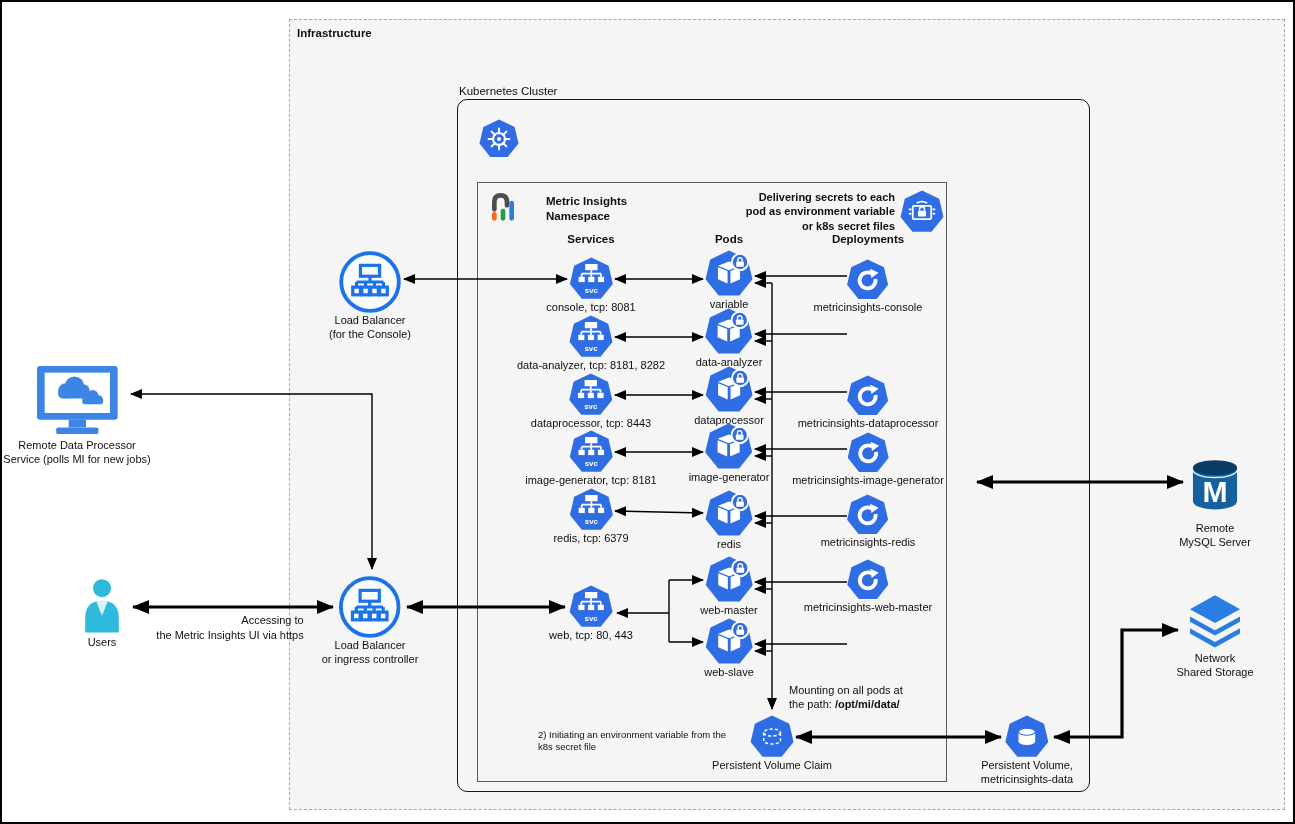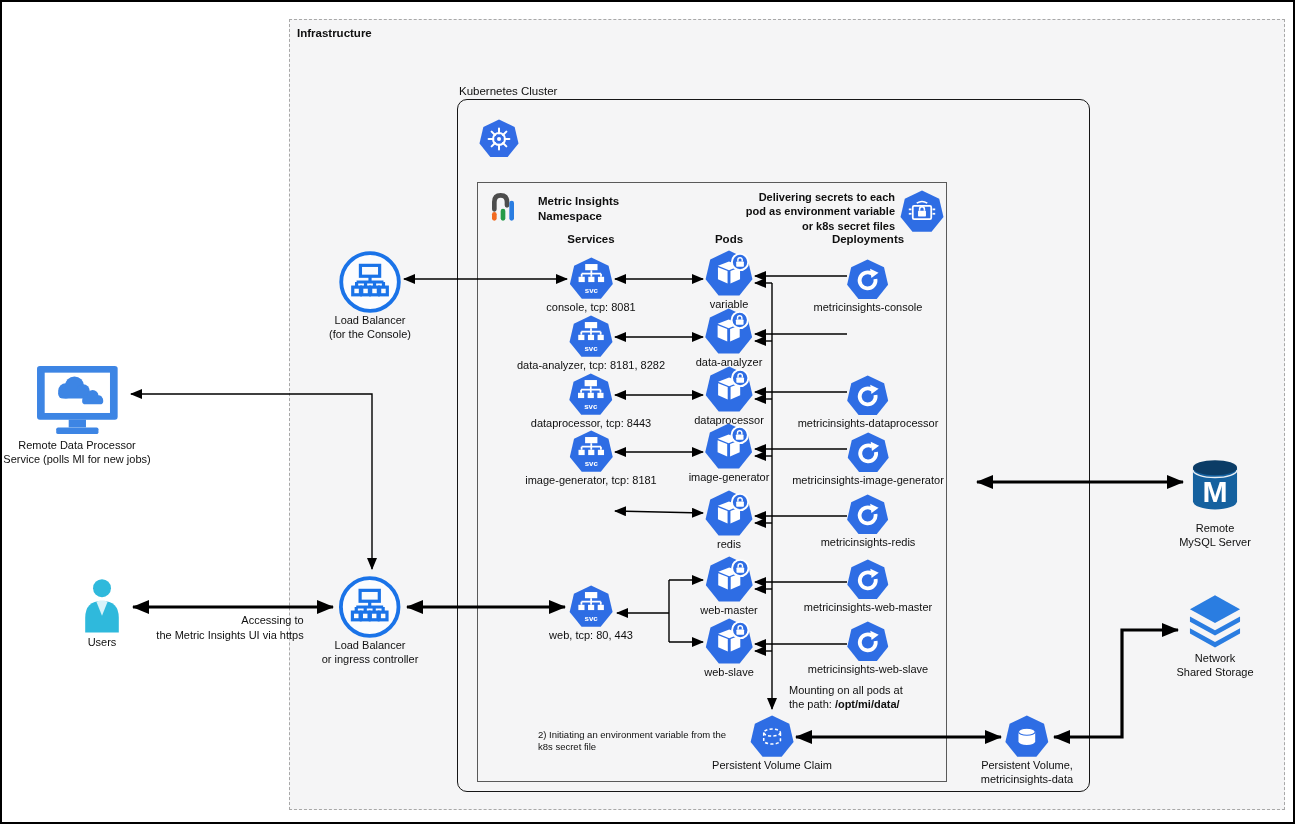--- a/index.html
+++ b/index.html
@@ -8,21 +8,21 @@
   .canvas{position:relative;width:1295px;height:824px;background:#fff;border:2px solid #000;overflow:hidden}
   .box{position:absolute}
   .infra{left:287px;top:17px;width:996px;height:791px;border:1px dashed #a8a8a8;background:#f5f5f6}
   .infra-label{position:absolute;left:7px;top:7px;font-size:11.5px;font-weight:bold}
   .cluster{left:455px;top:97px;width:633px;height:693px;border:1.3px solid #161616;border-radius:10px}
   .cluster-label{position:absolute;left:457px;top:83px;font-size:11.5px;font-weight:normal}
   .ns{left:475px;top:180px;width:470px;height:600px;border:1px solid #5a5a5a}
   .node{position:absolute;display:flex;flex-direction:column;align-items:center;transform:translateX(-50%)}
   .node .lbl{margin-top:0;font-size:11px;line-height:1.25;text-align:center;white-space:pre-line}
   .colhead{position:absolute;transform:translateX(-50%);font-size:11.5px;font-weight:bold}
-  .ns-header{position:absolute;left:488px;top:190px;display:flex;align-items:flex-start;gap:14px}
+  .ns-header{position:absolute;left:488px;top:190px;display:flex;align-items:flex-start;gap:22px}
   .ns-title{font-size:11.5px;font-weight:bold;line-height:1.3;white-space:pre-line;margin-top:2px}
   .secret-note{position:absolute;left:693px;top:188px;width:200px;text-align:right;font-size:11px;font-weight:bold;line-height:1.3;white-space:pre-line}
   .env-note{position:absolute;left:536px;top:727px;width:190px;font-size:9.5px;line-height:1.3}
   .mount-note{position:absolute;left:787px;top:681px;width:172px;font-size:11px;line-height:1.3;white-space:pre-line}
   .https-note{position:absolute;left:228px;top:611px;transform:translateX(-50%);text-align:right;font-size:11px;line-height:1.35;white-space:pre-line}
   .wires{position:absolute;left:0;top:0;pointer-events:none}
   .defs{position:absolute;width:0;height:0;overflow:hidden}
 </style>
 </head>
 <body>
@@ -185,20 +185,26 @@
         <use href="#sym-svc"></use>
       </svg>
     <div class="lbl">dataprocessor, tcp: 8443</div>
   </div>
   <div class="node" style="left:589px;top:428px">
     <svg width="44" height="44">
         <use href="#sym-svc"></use>
       </svg>
     <div class="lbl">image-generator, tcp: 8181</div>
   </div>
+  <div class="node" style="left:589px;top:486px">
+    <svg width="44" height="44">
+        <use href="#sym-svc"></use>
+      </svg>
+    <div class="lbl">redis, tcp: 6379</div>
+  </div>
   <div class="node" style="left:589px;top:583px">
     <svg width="44" height="44">
         <use href="#sym-svc"></use>
       </svg>
     <div class="lbl">web, tcp: 80, 443</div>
   </div>
 
   <div class="node" style="left:727px;top:248px">
     <svg width="48" height="48">
         <use href="#sym-pod"></use>
@@ -264,26 +270,20 @@
     <svg width="42" height="42">
         <use href="#sym-deploy"></use>
       </svg>
     <div class="lbl">metricinsights-redis</div>
   </div>
   <div class="node" style="left:866px;top:557px">
     <svg width="42" height="42">
         <use href="#sym-deploy"></use>
       </svg>
     <div class="lbl">metricinsights-web-master</div>
-  </div>
-  <div class="node" style="left:866px;top:619px">
-    <svg width="42" height="42">
-        <use href="#sym-deploy"></use>
-      </svg>
-    <div class="lbl">metricinsights-web-slave</div>
   </div>
 
   <div class="env-note">2) Initiating an environment variable from the
 k8s secret file</div>
   <div class="mount-note"><span>Mounting on all pods at
 the path: </span><b>/opt/mi/data/</b></div>
 
   <div class="node" style="left:770px;top:713px">
     <svg width="44" height="44">
         <use href="#sym-pvc"></use>

